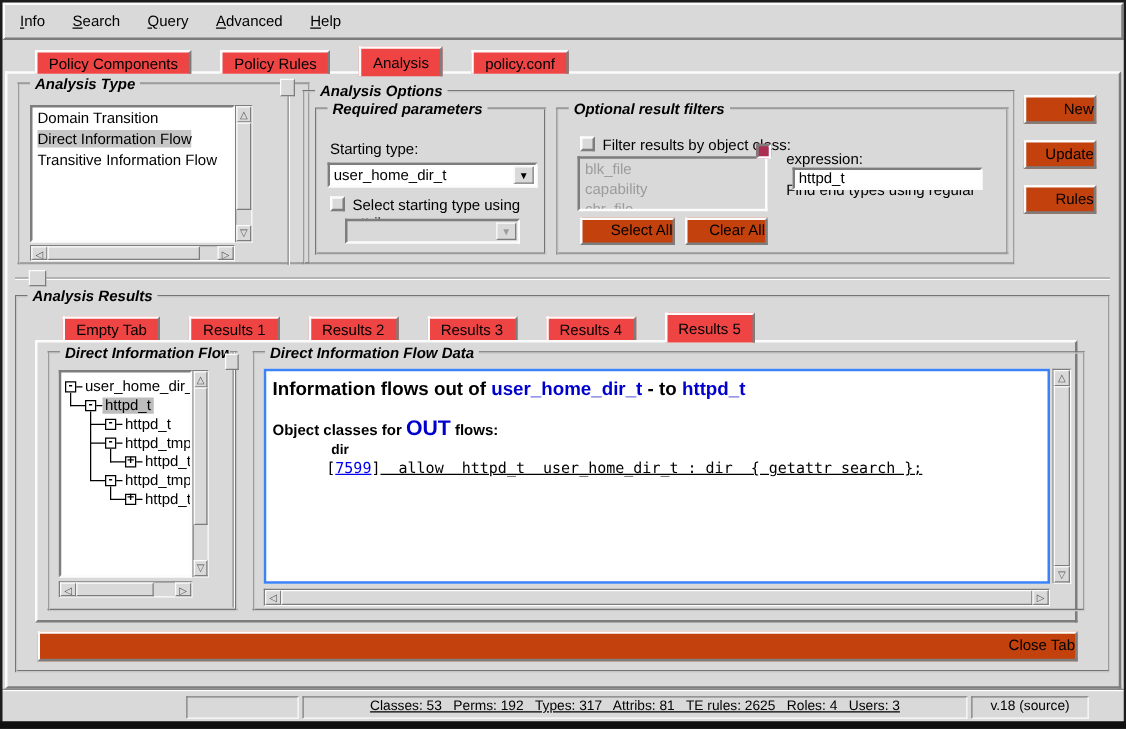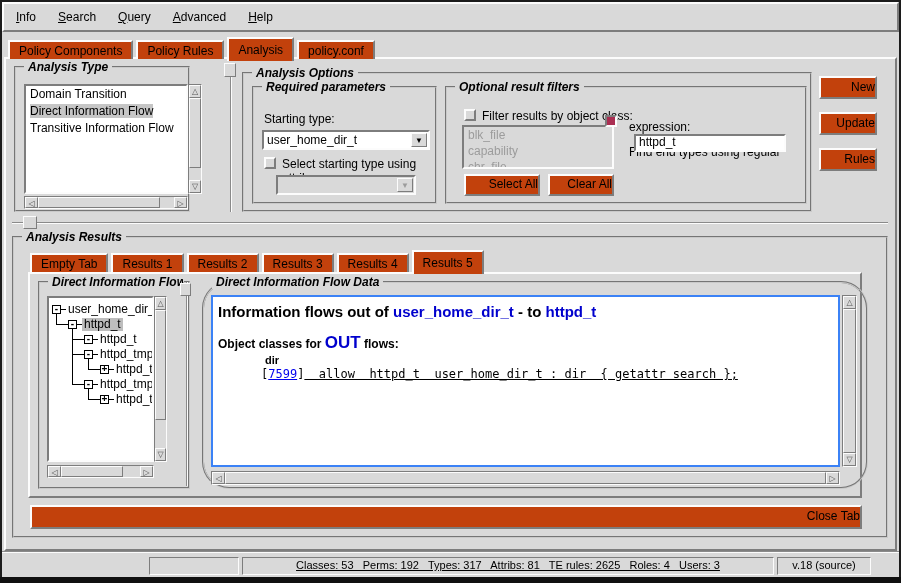--- a/index.html
+++ b/index.html
@@ -17,22 +17,22 @@
 
   
   .menubar { position:absolute; left:2px; top:2px; width:897px; height:30px;
     border:2px solid; border-color:#fcfcfc #7d7d7d #7d7d7d #fcfcfc; background:#d9d9d9;
     display:flex; align-items:center; padding-left:4px; }
   .menu-item { display:inline-block; padding:5px 8px; margin-right:6px; }
   .menu-item::first-letter { text-decoration:underline; }
 
   
   .tabrow { position:absolute; display:flex; align-items:flex-end; z-index:6; }
-  .tab { background:#c2410c; border:2px solid; border-color:#fcfcfc #7d7d7d #d9d9d9 #fcfcfc;
-    border-bottom:none; padding:2px 9px 0; height:19px; margin-right:3px; white-space:nowrap; }
+  .tab { background:#ef4444; border:2px solid; border-color:#fcfcfc #7d7d7d #d9d9d9 #fcfcfc;
+    border-bottom:none; padding:2px 9px 0; height:19px; margin-right:3px; white-space:nowrap;margin-left:20px; }
   .tab.active { height:24px; padding-top:4px; margin-bottom:-2px; }
 
   .main-frame { position:absolute; left:4px; top:57px; width:893px; height:494px;
     border:2px solid; border-color:#fcfcfc #7d7d7d #7d7d7d #fcfcfc; }
 
   
   .lf { position:absolute; border:2px groove #c9c9c9; }
   .lf-title { position:absolute; top:-8px; left:8px; background:#d9d9d9; padding:0 4px;
     font-weight:bold; font-style:italic; white-space:nowrap; max-width:92%; overflow:hidden; }
 
@@ -110,21 +110,21 @@
 
 <div class="tabrow" style="left:8px; top:35px; height:24px;">
   <div class="tab">Policy Components</div>
   <div class="tab">Policy Rules</div>
   <div class="tab active">Analysis</div>
   <div class="tab">policy.conf</div>
 </div>
 
 <div class="main-frame"></div>
 
-<div class="lf" style="left:14px; top:66px; width:176px; height:146px;">
+<div class="lf" style="left:14px; top:66px; width:234px; height:146px;">
   <span class="lf-title">Analysis Type</span>
   <div class="listbox" style="left:8px; top:16px; width:164px; height:110px;">
     <div class="li"><span>Domain Transition</span></div>
     <div class="li"><span class="sel">Direct Information Flow</span></div>
     <div class="li"><span>Transitive Information Flow</span></div>
   </div>
   <div class="scroll" style="left:172px; top:16px; width:14px; height:110px;">
     <span class="sb-piece" style="left:0;top:0;width:12px;height:13px;">△</span>
     <span class="sb-piece" style="left:0;top:13px;width:12px;height:70px;"></span>
     <span class="sb-piece" style="left:0;bottom:0;width:12px;height:13px;">▽</span>
@@ -258,21 +258,21 @@
   <div class="scroll" style="left:7px; top:182px; width:107px; height:13px;">
     <span class="sb-piece" style="left:0;top:0;width:13px;height:11px;">◁</span>
     <span class="sb-piece" style="left:13px;top:0;width:62px;height:11px;"></span>
     <span class="sb-piece" style="right:0;top:0;width:13px;height:11px;">▷</span>
   </div>
 </div>
 
 <div class="vsash-line" style="left:186px; top:282px; height:204px;"></div>
 <div class="sash-handle" style="left:180px; top:283px; width:11px; height:13px;"></div>
 
-<div class="lf" style="left:202px; top:281px; width:666px; height:208px;border-radius:27px;">
+<div class="lf" style="left:202px; top:281px; width:666px; height:208px;">
   <span class="lf-title">Direct Information Flow Data</span>
   <div class="data-text" style="left:7px; top:12px; width:629px; height:172px;">
     <div class="dt-line1">
       <span>Information flows out of</span>
       <span class="dt-blue">user_home_dir_t</span>
       <span>- to</span>
       <span class="dt-blue">httpd_t</span>
     </div>
     <div class="dt-line2">
       <span>Object classes for</span>

